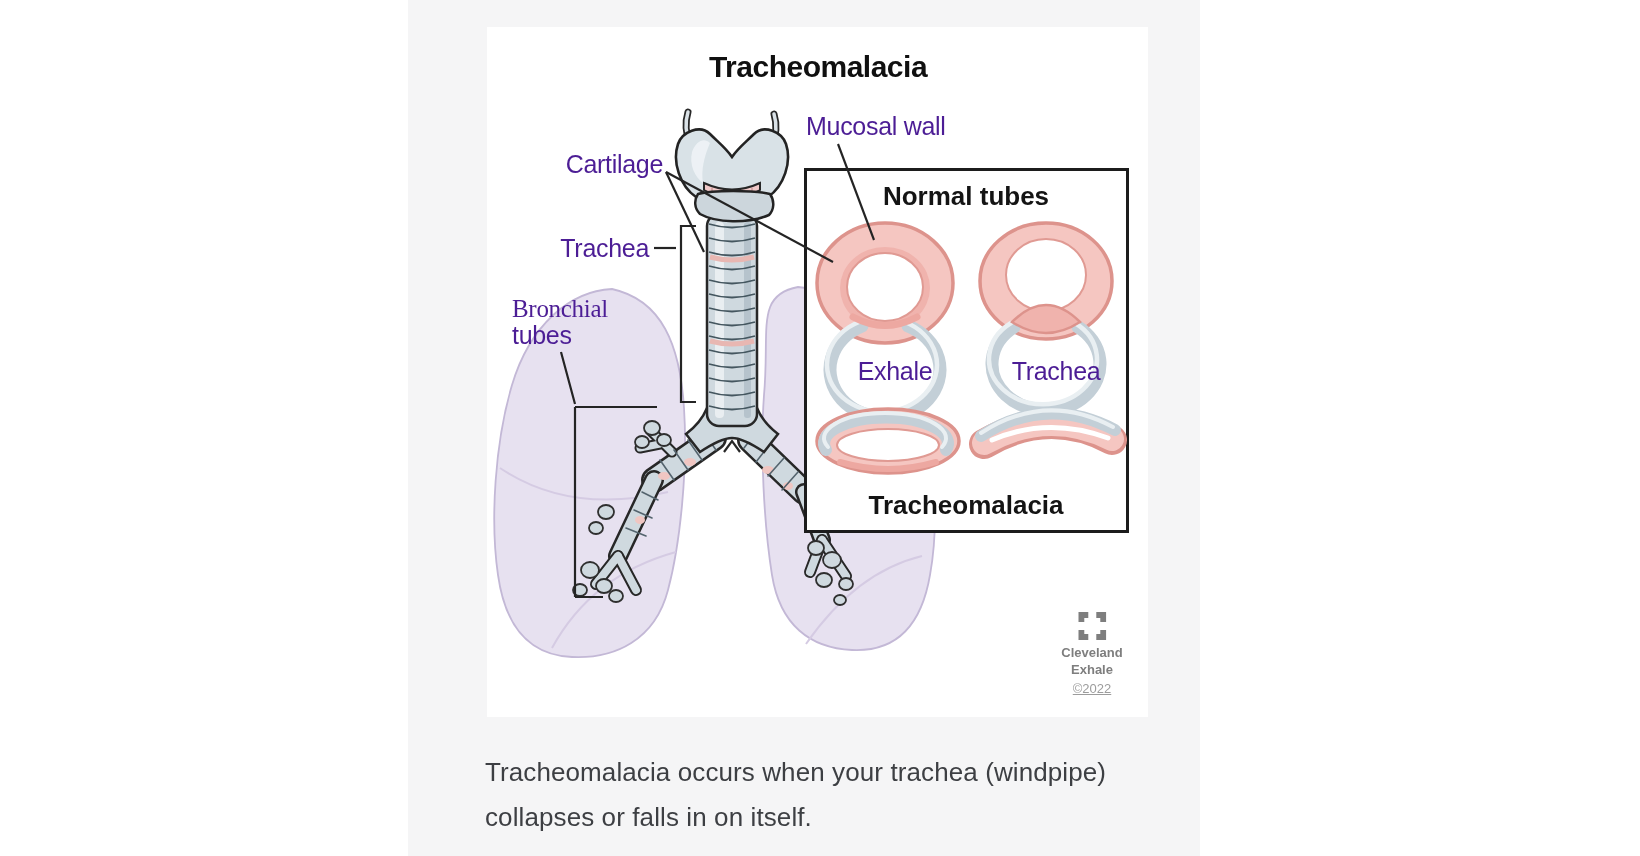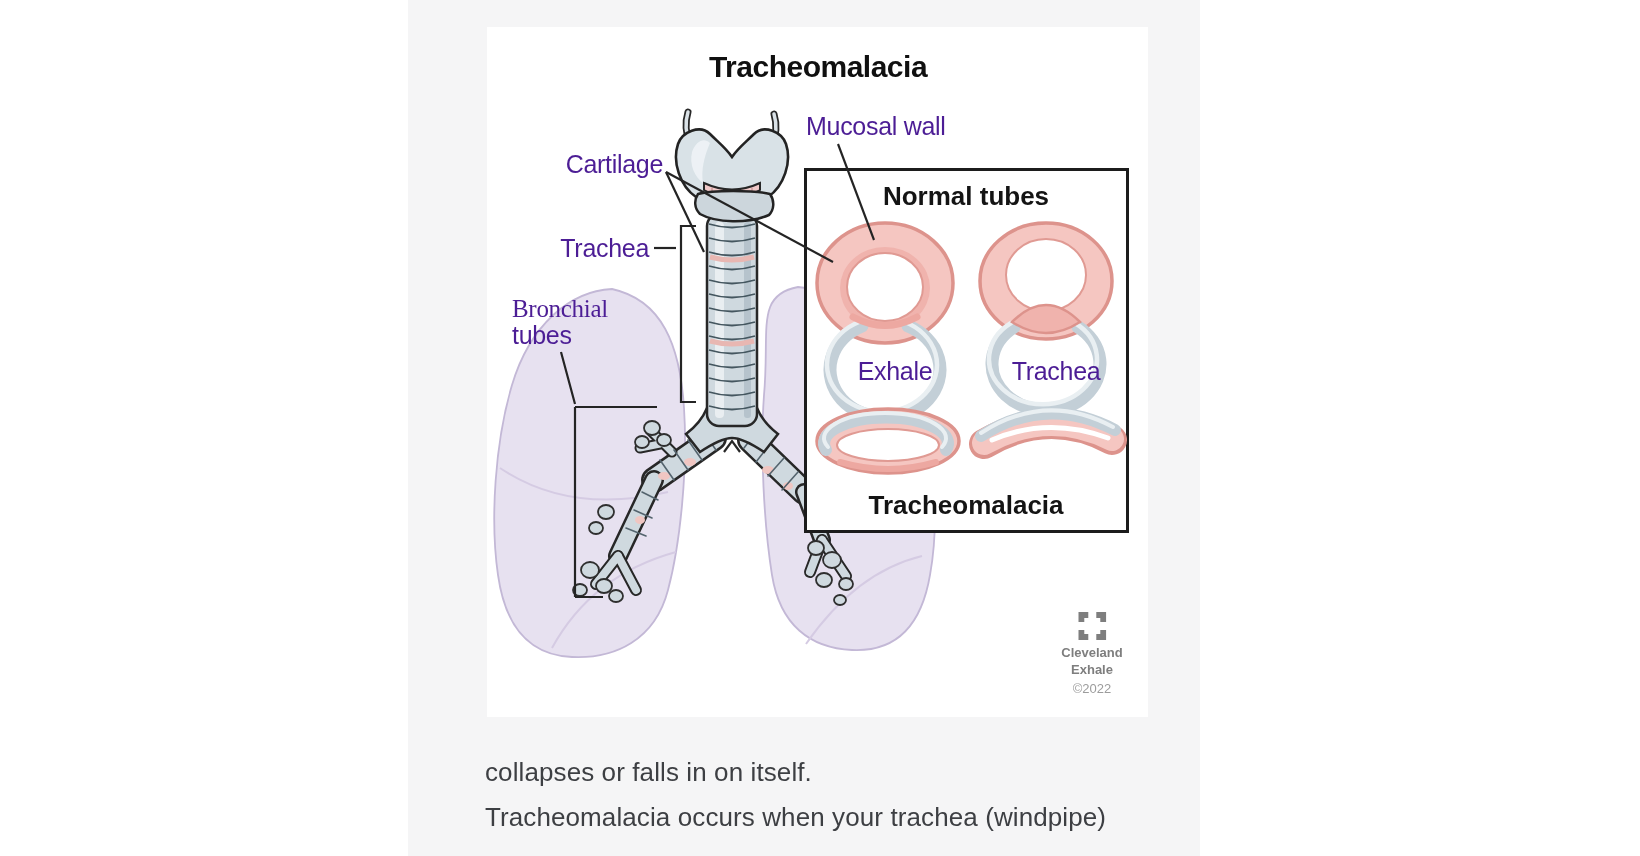--- a/index.html
+++ b/index.html
@@ -8,21 +8,21 @@
   .panel{position:absolute;left:408px;top:0;width:792px;height:856px;background:#f5f5f6;}
   .card{position:absolute;left:487px;top:27px;width:661px;height:690px;background:#ffffff;}
   .art{position:absolute;left:0;top:0;width:1640px;height:856px;}
   .lbl{position:absolute;color:#4c1d95;font-size:25px;letter-spacing:-0.3px;line-height:27px;white-space:nowrap;}
   .ctr{transform:translateX(-50%);}
   .title{position:absolute;left:818px;top:50px;transform:translateX(-50%);
          font-size:30px;font-weight:bold;color:#101010;letter-spacing:-0.5px;white-space:nowrap;}
   .inset-title{position:absolute;font-weight:bold;font-size:26px;color:#141414;white-space:nowrap;}
   .credit{position:absolute;left:1092px;top:612px;transform:translateX(-50%);
           text-align:center;color:#7e7e7e;line-height:17px;font-size:13px;font-weight:bold;}
-  .credit .year{color:#9c9c9c;font-weight:normal;margin-top:2px;}
+  .credit .year{color:#9c9c9c;font-weight:normal;margin-top:2px;text-decoration:underline;}
   .credit svg{display:block;margin:0 auto 4px auto;}
   .caption{position:absolute;left:485px;top:750px;color:#3d3f43;font-size:26px;line-height:45px;
            letter-spacing:0.1px;white-space:nowrap;}
 </style>
 </head>
 <body>
 
 <div class="page">
   <div class="panel"></div>
   <div class="card"></div>
@@ -167,16 +167,16 @@
         <path d="M25,18 L25,25 L18,25"></path>
         <path d="M10,25 L3,25 L3,18"></path>
       </g>
     </svg>
     <div>Cleveland</div>
     <div>Exhale</div>
     <div class="year">©2022</div>
   </div>
 
   <div class="caption">
+    <div>Tracheomalacia occurs when your trachea (windpipe)</div>
     <div>collapses or falls in on itself.</div>
-    <div>Tracheomalacia occurs when your trachea (windpipe)</div>
   </div>
 </div>
 
 </body></html>

